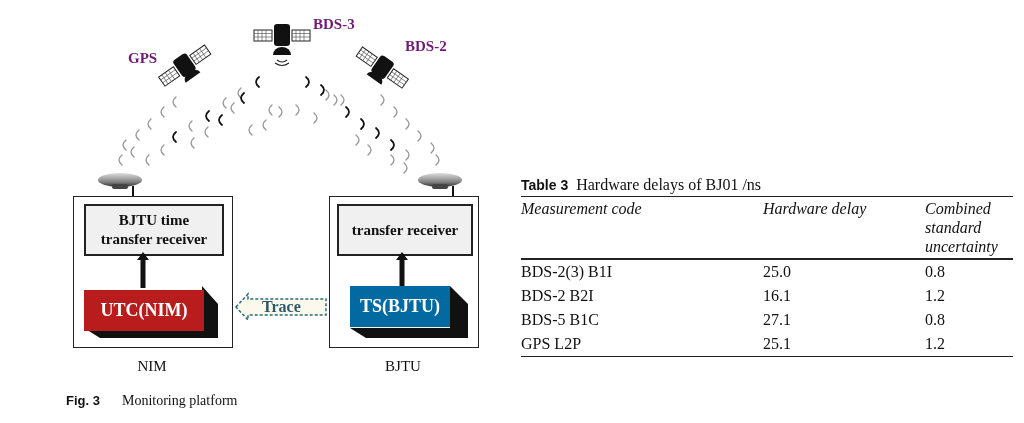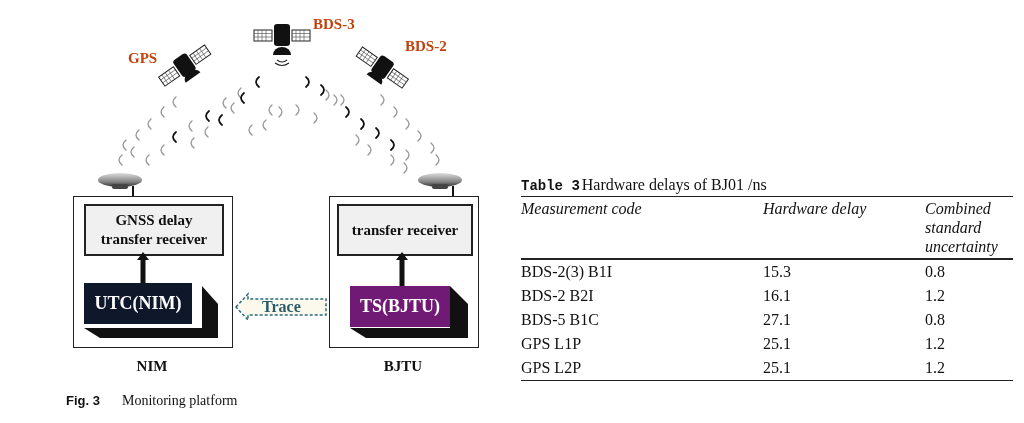--- a/index.html
+++ b/index.html
@@ -1,26 +1,26 @@
 <!DOCTYPE html>
 <html><head>
 <meta charset="utf-8">
 <style>
   html,body{margin:0;padding:0;background:#fff;}
   body{width:1024px;height:423px;position:relative;overflow:hidden;font-family:"Liberation Serif",serif;color:#111;}
   .abs{position:absolute;}
-  .sat-label{font-family:"Liberation Serif",serif;font-weight:bold;font-size:15px;color:#c2410c;}
+  .sat-label{font-family:"Liberation Serif",serif;font-weight:bold;font-size:15px;color:#701a75;}
   .site-box{position:absolute;border:1.5px solid #222;background:#fff;}
   .rx-box{position:absolute;border:2px solid #222;background:#f0f0f0;text-align:center;font-weight:bold;font-size:15px;line-height:19px;display:flex;align-items:center;justify-content:center;}
   .clock{position:absolute;color:#fff;font-weight:bold;font-size:18px;text-align:center;display:flex;align-items:center;justify-content:center;}
-  .site-label{position:absolute;font-weight:bold;font-size:15px;text-align:center;}
+  .site-label{position:absolute;font-weight:normal;font-size:15px;text-align:center;}
   .caption{position:absolute;font-size:14px;}
   .caption .num{font-family:"Liberation Sans",sans-serif;font-weight:bold;font-size:13px;margin-right:22px;}
   .tbl-title{position:absolute;left:521px;top:176px;font-size:16px;}
-  .tbl-title .num{font-family:Liberation Mono, monospace;font-weight:bold;font-size:14px;margin-right:2px;}
+  .tbl-title .num{font-family:Liberation Sans, sans-serif;font-weight:bold;font-size:14px;margin-right:8px;}
   table{position:absolute;left:521px;top:196px;width:492px;border-collapse:collapse;font-size:16px;font-family:"Liberation Serif",serif;}
   thead tr{border-top:1.5px solid #222;border-bottom:2.5px solid #222;}
   tbody tr:last-child{border-bottom:1.5px solid #222;}
   th{font-weight:normal;text-align:left;vertical-align:top;padding:2px 0 2px 0;line-height:19px;font-style:italic;}
   td{padding:0;line-height:24px;height:24px;}
   .c1{width:242px;}
   .c2{width:162px;}
 </style>
 </head>
 <body>
@@ -121,31 +121,31 @@
           <stop offset="1" stop-color="#333"></stop>
         </linearGradient>
       </defs>
     <ellipse cx="26" cy="10" rx="22" ry="7" fill="url(#ag)"></ellipse>
     <rect x="18" y="14" width="16" height="5" rx="2" fill="#444"></rect>
     <line x1="39" y1="16" x2="39" y2="30" stroke="#111" stroke-width="2"></line>
   </svg>
   <div class="site-box" style="left:73px;top:196px;width:158px;height:150px"></div>
   <div class="rx-box" style="left:84px;top:204px;width:136px;height:48px">
     <div>
-        <div>GNSS delay</div>
+        <div>BJTU time</div>
         <div>transfer receiver</div>
       </div>
   </div>
   <svg class="abs" style="left:137px;top:252px" width="12" height="36">
     <polygon points="6,0 12,8 8.5,8 8.5,36 3.5,36 3.5,8 0,8" fill="#111"></polygon>
   </svg>
   <svg class="abs" style="left:84px;top:286px" width="140" height="52">
     <polygon points="118,0 134,18 134,52 16,52 0,42 118,42" fill="#111"></polygon>
   </svg>
-  <div class="clock" style="left: 84px; top: 283px; width: 108px; height: 41px; background: #0f172a;">
+  <div class="clock" style="left: 84px; top: 290px; width: 120px; height: 41px; background: #b91c1c;">
     <span>UTC(NIM)</span>
   </div>
   <div class="site-label" style="left:73px;top:358px;width:158px">NIM</div>
 
   <svg class="abs" style="left:234px;top:292px" width="96" height="30">
     <polygon points="2,15 14,2 14,7 92,7 92,23 14,23 14,28" fill="#fbf8ec" stroke="#2a6a7a" stroke-width="1.5" stroke-dasharray="3,2"></polygon>
   </svg>
   <span class="abs" style="left:262px;top:298px;font-size:16px;font-weight:bold;color:#2a5a6a">Trace</span>
 
   <svg class="abs" style="left:414px;top:170px" width="60" height="30">
@@ -158,21 +158,21 @@
     <div>
         <div>transfer receiver</div>
       </div>
   </div>
   <svg class="abs" style="left:396px;top:252px" width="12" height="36">
     <polygon points="6,0 12,8 8.5,8 8.5,36 3.5,36 3.5,8 0,8" fill="#111"></polygon>
   </svg>
   <svg class="abs" style="left:350px;top:286px" width="130" height="52">
     <polygon points="100,0 118,18 118,52 16,52 0,42 100,42" fill="#111"></polygon>
   </svg>
-  <div class="clock" style="left: 350px; top: 286px; width: 100px; height: 41px; background: #701a75;">
+  <div class="clock" style="left: 350px; top: 286px; width: 100px; height: 41px; background: #0369a1;">
     <span>TS(BJTU)</span>
   </div>
   <div class="site-label" style="left:329px;top:358px;width:148px">BJTU</div>
 
   <div class="caption" style="left:66px;top:393px">
     <span class="num">Fig. 3</span><span>Monitoring platform</span>
   </div>
 </div>
 
 <div class="tbl-title">
@@ -182,37 +182,32 @@
   <thead>
     <tr>
       <th class="c1">Measurement code</th>
       <th class="c2">Hardware delay</th>
       <th style="width:88px">Combined standard uncertainty</th>
     </tr>
   </thead>
   <tbody id="tbody">
       <tr>
         <td class="c1">BDS-2(3) B1I</td>
-        <td class="c2">15.3</td>
+        <td class="c2">25.0</td>
         <td>0.8</td>
       </tr>
       <tr>
         <td class="c1">BDS-2 B2I</td>
         <td class="c2">16.1</td>
         <td>1.2</td>
       </tr>
       <tr>
         <td class="c1">BDS-5 B1C</td>
         <td class="c2">27.1</td>
         <td>0.8</td>
       </tr>
       <tr>
-        <td class="c1">GPS L1P</td>
-        <td class="c2">25.1</td>
-        <td>1.2</td>
-      </tr>
-      <tr>
         <td class="c1">GPS L2P</td>
         <td class="c2">25.1</td>
         <td>1.2</td>
       </tr>
     </tbody>
 </table>
 
 </body></html>

